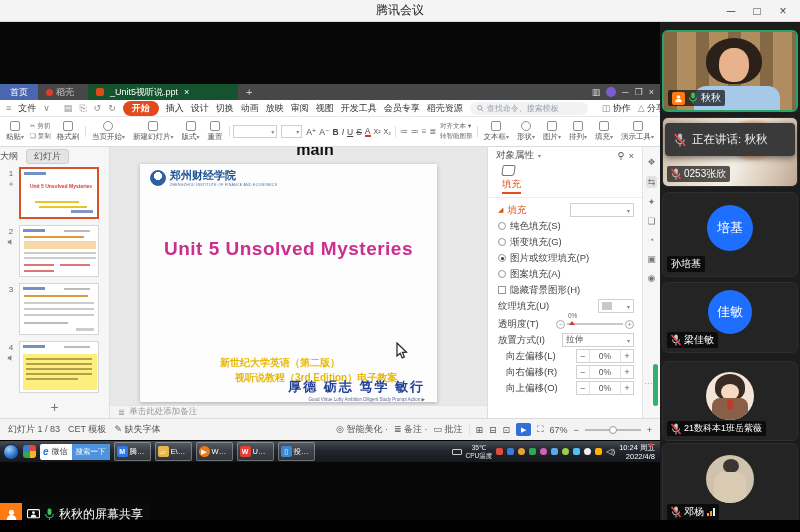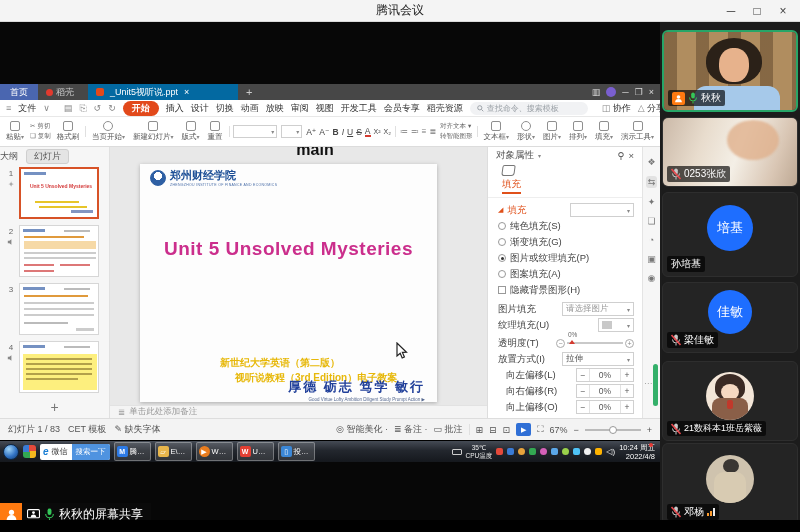--- a/index.html
+++ b/index.html
@@ -13,21 +13,21 @@
   .titlebar .t{font-size:12px;color:#222}
   .wctrls{position:absolute;right:4px;top:0;height:22px;display:flex;align-items:center}
   .wctrls span{width:26px;text-align:center;font-size:12px;color:#444;cursor:default}
   
   .share{position:absolute;left:0;top:22px;width:660px;height:510px;background:#070707;overflow:hidden}
   
   .wtab{position:absolute;left:0;top:62px;width:660px;height:16px;background:#474747;display:flex;align-items:center;font-size:9px;color:#ccc}
   .wtab .home{background:#4a66b0;color:#fff;height:16px;display:flex;align-items:center;padding:0 10px}
   .wtab .docer{display:flex;align-items:center;gap:3px;padding:0 8px;height:16px}
   .wtab .docer .dot{width:7px;height:7px;border-radius:50%;background:#e23a2e;display:inline-block}
-  .wtab .doc{background:#0369a1;color:#fff;height:16px;display:flex;align-items:center;gap:6px;padding:0 8px;margin-left:6px;min-width:150px}
+  .wtab .doc{background:#14532d;color:#fff;height:16px;display:flex;align-items:center;gap:6px;padding:0 8px;margin-left:6px;min-width:150px}
   .wtab .doc .di{width:8px;height:8px;background:#e2491b;border-radius:2px;display:inline-block}
   .wtab .plus{padding:0 8px;font-size:11px}
   .wtab .right{margin-left:auto;display:flex;align-items:center;gap:6px;padding-right:6px;color:#ddd}
   .wtab .av{width:10px;height:10px;border-radius:50%;background:#7a5fd0;display:inline-block}
   
   .wmenu{position:absolute;left:0;top:78px;width:660px;height:17px;background:#fff;border-bottom:1px solid #e8e8e8;
     display:flex;align-items:center;gap:7px;padding:0 6px;font-size:9px;color:#333;white-space:nowrap}
   .wmenu .pill{background:#e2491b;color:#fff;border-radius:9px;padding:1px 9px;font-weight:bold}
   .wmenu .srch{background:#f1f2f4;border-radius:8px;height:13px;display:flex;align-items:center;gap:3px;padding:1px 7px;color:#9aa0a6;font-size:8px;min-width:118px}
   .wmenu .mico{color:#888;font-size:9px}
@@ -449,27 +449,20 @@
             <span>图片或纹理填充(P)</span>
           </div>
         <div class="prow">
             <span class="radio"></span>
             <span>图案填充(A)</span>
           </div>
         <div class="prow">
             <span class="chk"></span>
             <span>隐藏背景图形(H)</span>
           </div>
-        <div class="prow" style="margin-top:3px">
-          <span>图片填充</span>
-          <span class="pcombo" style="width:72px">
-              <span>请选择图片</span>
-              <span class="dd">▾</span>
-            </span>
-        </div>
         <div class="prow">
           <span>纹理填充(U)</span>
           <span class="pcombo" style="width:36px">
               <span style="width:10px;height:8px;background:#c9c9c9;display:inline-block"></span>
               <span class="dd">▾</span>
             </span>
         </div>
         <div class="prow" style="margin-top:2px">
           <span>透明度(T)</span>
           <span class="slider">
@@ -659,20 +652,29 @@
         <svg class="micwrap" width="10" height="12" viewBox="0 0 10 12">
             <rect x="3.2" y="0.5" width="3.6" height="6" rx="1.8" fill="#c9c9c9"></rect>
             <path d="M1.5 5.5a3.5 3.5 0 0 0 7 0" fill="none" stroke="#c9c9c9" stroke-width="1"></path>
             <line x1="5" y1="9.5" x2="5" y2="11.5" stroke="#c9c9c9" stroke-width="1"></line>
             <line x1="0.5" y1="1" x2="9.5" y2="11" stroke="#e5484d" stroke-width="1.6"></line>
           </svg>
         <span>0253张欣</span>
       </div>
     </div>
 
+    <div class="tooltip">
+      <svg class="micwrap" width="12" height="14" viewBox="0 0 10 12">
+          <rect x="3.2" y="0.5" width="3.6" height="6" rx="1.8" fill="#bbb"></rect>
+          <path d="M1.5 5.5a3.5 3.5 0 0 0 7 0" fill="none" stroke="#bbb" stroke-width="1"></path>
+          <line x1="5" y1="9.5" x2="5" y2="11.5" stroke="#bbb" stroke-width="1"></line>
+          <line x1="0.5" y1="1" x2="9.5" y2="11" stroke="#e5484d" stroke-width="1.6"></line>
+        </svg>
+      <span>正在讲话: 秋秋</span>
+    </div>
 
     <div class="tile" style="top:170px;height:85px">
       <span class="bluecircle">培基</span>
       <div class="nametag">
           <span>孙培基</span>
         </div>
     </div>
 
     <div class="tile" style="top:260px;height:71px">
       <span class="bluecircle" style="width:44px;height:44px">佳敏</span>

